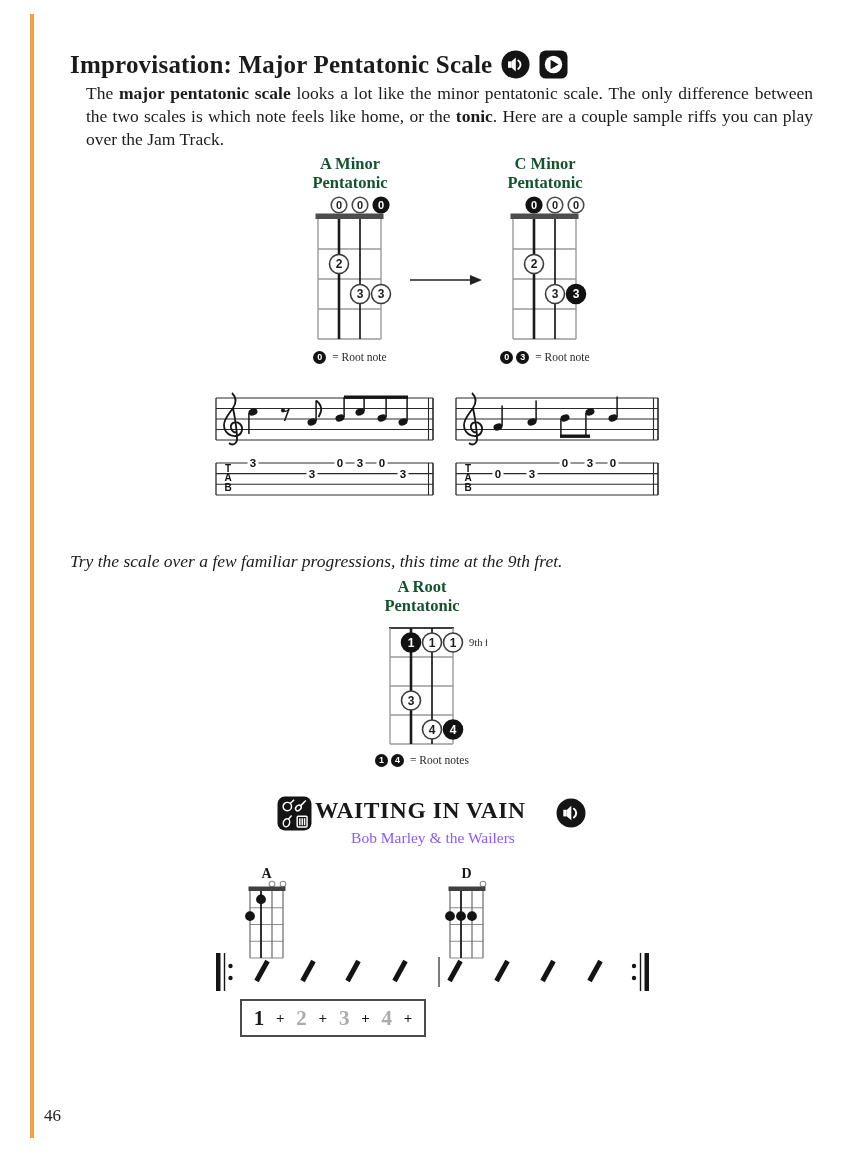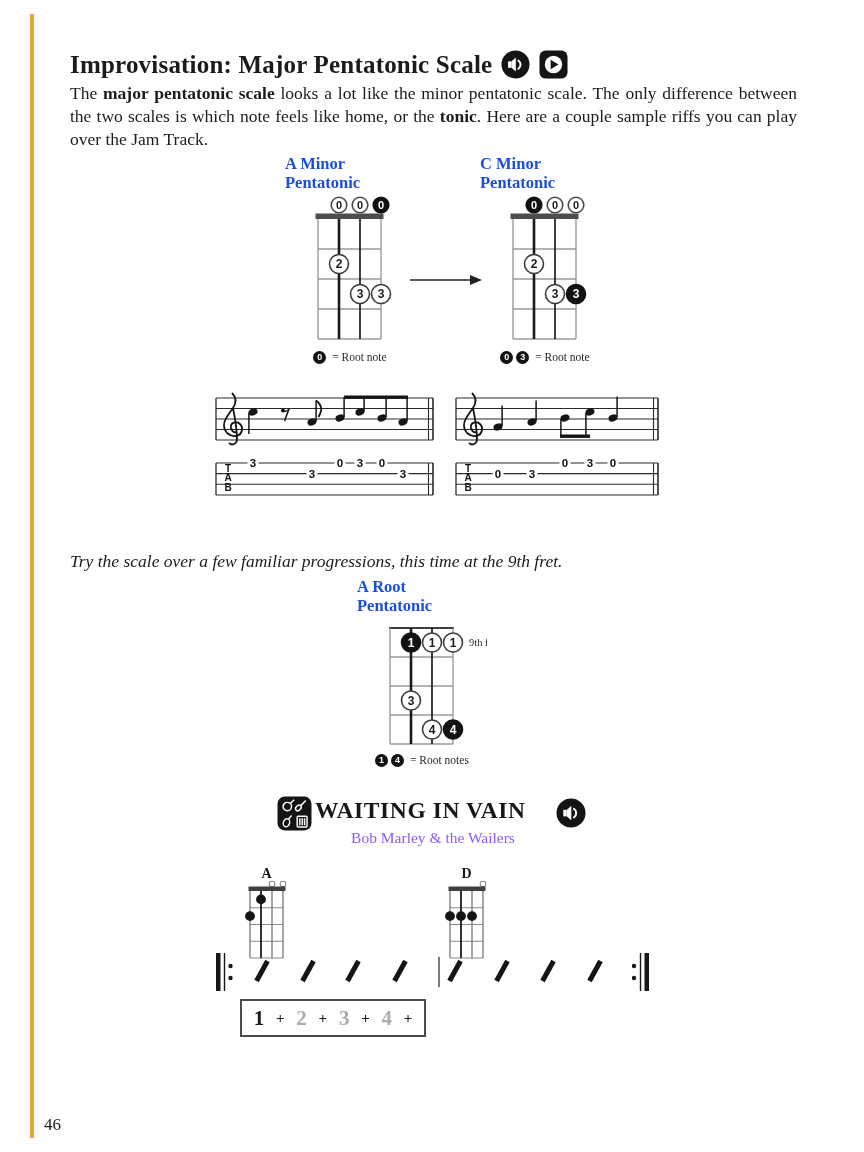--- a/index.html
+++ b/index.html
@@ -2,44 +2,44 @@
 <html><head>
 <meta charset="utf-8">
 <style>
   html,body{margin:0;padding:0;background:#fff;}
   .page{position:relative;width:864px;height:1152px;background:#ffffff;overflow:hidden;
         font-family:"Liberation Serif",serif;color:#1b1b1b;}
   .accent-bar{position:absolute;left:30px;top:14px;width:4px;height:1124px;background:#EDA43B;}
   .title-row{position:absolute;left:70px;top:50px;display:flex;align-items:center;gap:9px;}
   h1{font-size:25px;font-weight:bold;margin:0;letter-spacing:.2px;white-space:nowrap;}
   .icon-btn{display:inline-block;line-height:0;cursor:pointer;}
-  .intro{position:absolute;left:70px;top:82px;width:727px;margin:0;font-size:17.5px;line-height:1.32;
+  .intro{position:absolute;left:86px;top:82px;width:727px;margin:0;font-size:17.5px;line-height:1.32;
          text-align:justify;}
   .try-text{position:absolute;left:70px;top:551px;margin:0;font-size:17.5px;font-style:italic;}
   .scale-block{position:absolute;width:130px;}
-  .scale-title{font-weight:bold;font-size:16.5px;line-height:1.14;text-align:left;color:#1d4ed8;}
+  .scale-title{font-weight:bold;font-size:16.5px;line-height:1.14;text-align:center;color:#14532d;}
   .scale-legend{display:flex;align-items:center;justify-content:center;gap:3px;font-size:11.5px;
                 color:#2a2a2a;margin-top:2px;white-space:nowrap;}
   .badge{display:inline-flex;width:13px;height:13px;border-radius:50%;background:#121212;color:#fff;
          font-family:"Liberation Sans",sans-serif;font-weight:bold;font-size:9px;
          align-items:center;justify-content:center;}
   .arrow-wrap{position:absolute;left:408px;top:272px;line-height:0;}
   .song-band-icon{position:absolute;left:277px;top:796px;line-height:0;cursor:pointer;}
   .song-title{position:absolute;left:315px;top:797px;width:236px;text-align:left;
               font-size:23.5px;font-weight:bold;letter-spacing:.6px;color:#181818;white-space:nowrap;}
   .song-artist{position:absolute;left:315px;top:829px;width:236px;text-align:center;font-size:15.5px;color:#8b5cf6;}
   .song-audio-icon{position:absolute;left:556px;top:798px;line-height:0;cursor:pointer;}
   .chord-block{position:absolute;line-height:0;}
   .count-box{position:absolute;left:240px;top:999px;width:182px;height:34px;border:2px solid #4b4b4b;
              display:flex;align-items:center;justify-content:space-evenly;
              font-weight:bold;font-size:21px;}
   .num-dark{color:#1c1c1c;}
   .num-gray{color:#ababab;}
   .plus{color:#1c1c1c;font-size:15px;}
-  .page-num{position:absolute;left:44px;top:1106px;font-size:17px;color:#222;margin-top:9px;}
+  .page-num{position:absolute;left:44px;top:1106px;font-size:17px;color:#222;}
   #notation{position:absolute;left:210px;top:383px;}
   #rhythm{position:absolute;left:210px;top:948px;}
 </style>
 </head>
 <body>
 
 <div class="page">
   <div class="accent-bar"></div>
 
   <div class="title-row">

